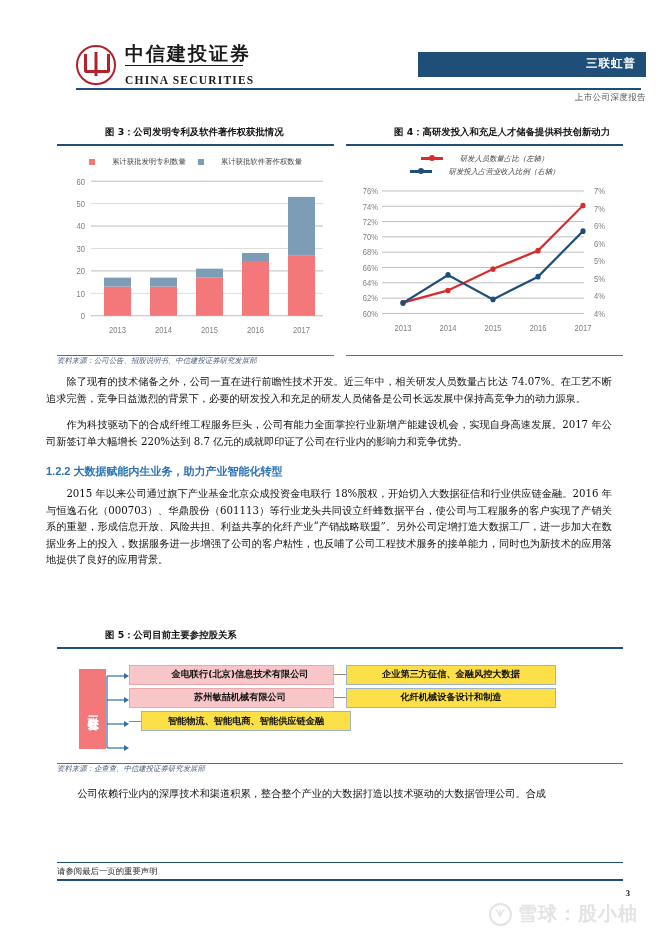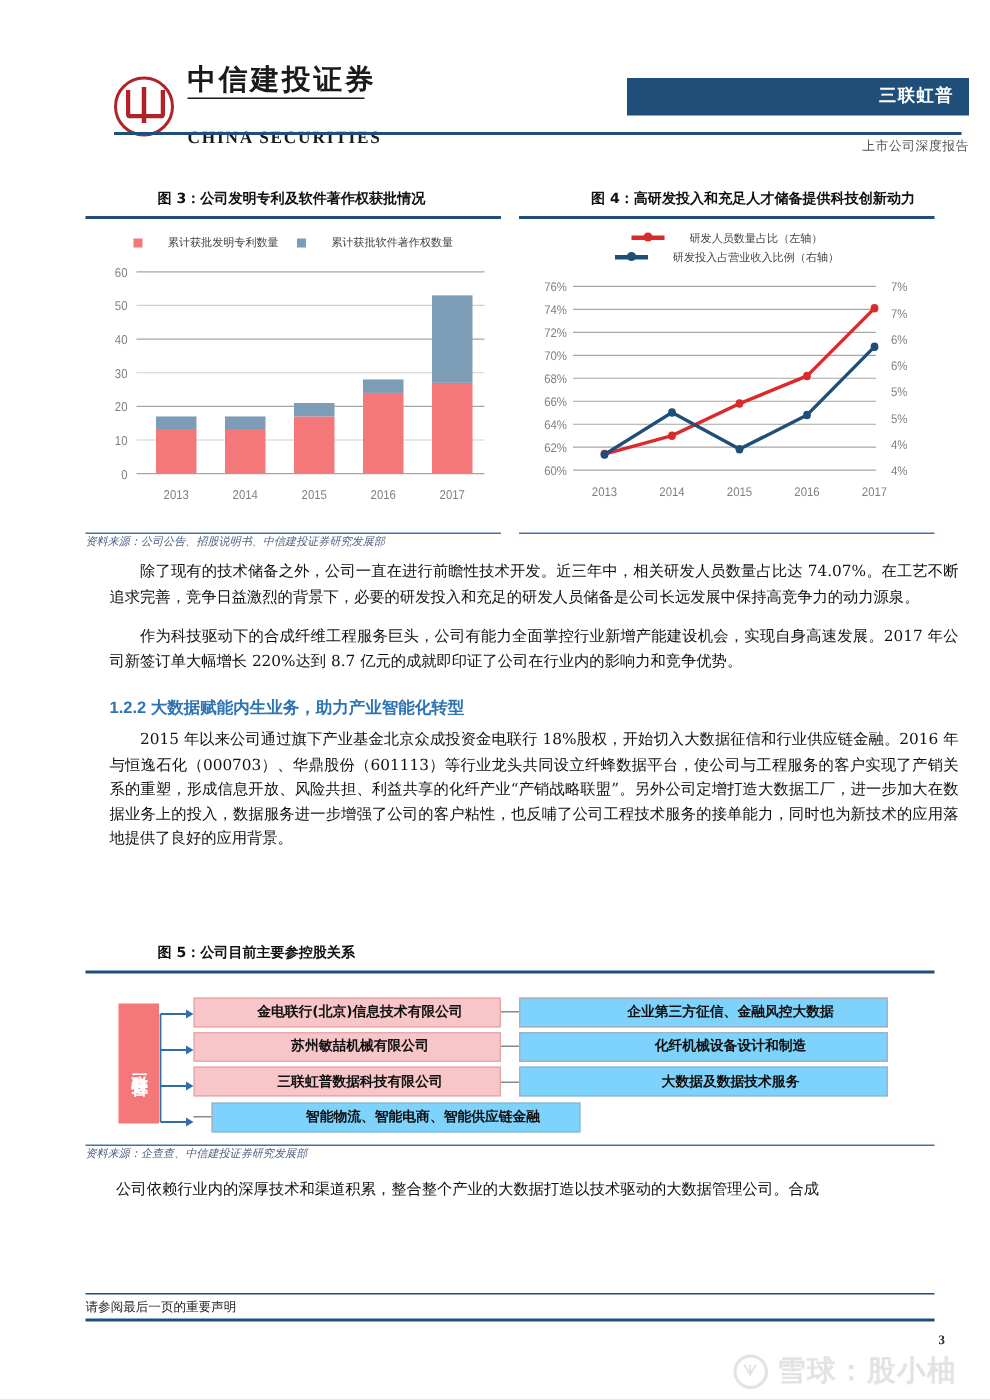--- a/index.html
+++ b/index.html
@@ -14,21 +14,21 @@
   .logo-mark{width:36px;height:36px;border-radius:50%;background:#ffffff;border:2.6px solid #b0232a;position:relative;}
   .logo-mark::before{
     content:"";position:absolute;left:50%;top:5px;transform:translateX(-50%);
     width:3px;height:24px;background:#b0232a;
   }
   .logo-mark::after{
     content:"";position:absolute;left:5.5px;top:7px;width:20px;height:16px;
     border:3px solid #b0232a;border-top:none;border-radius:0 0 3px 3px;
   }
   .logo-txt-cn{font-family:"DejaVu Sans","Liberation Sans",sans-serif;font-weight:bold;font-size:19px;color:#1a1a1a;letter-spacing:2px;line-height:1.05;}
-  .logo-txt-en{font-family:"Liberation Serif",serif;font-weight:bold;font-size:11.5px;color:#1a1a1a;letter-spacing:1.2px;margin-top:20px;}
+  .logo-txt-en{font-family:"Liberation Serif",serif;font-weight:bold;font-size:11.5px;color:#1a1a1a;letter-spacing:1.2px;margin-top:8px;}
   .logo-underline{height:1.4px;background:#1a1a1a;margin-top:1px;width:118px;}
   .hdr-badge{
     position:absolute;right:30px;top:52px;width:228px;height:25px;background:#1f4e79;
   }
   .hdr-badge span{
     position:absolute;right:10px;top:4px;color:#ffffff;font-size:11.5px;font-weight:bold;
     font-family:"DejaVu Sans","Liberation Sans",sans-serif;letter-spacing:1px;
   }
   .hdr-rule{position:absolute;left:60px;top:88px;width:565px;height:1.6px;background:#1f4e79;}
   .hdr-sub{
@@ -46,21 +46,21 @@
   .legend{display:flex;justify-content:center;gap:12px;padding-top:11px;}
   .lg-item{display:flex;align-items:center;gap:17px;font-size:7.4px;color:#444;}
   .lg-sq{width:6px;height:6px;}
   .lg-line{width:22px;height:2.4px;position:relative;}
   .lg-line::after{content:"";position:absolute;left:8px;top:-2px;width:6px;height:6px;border-radius:50%;background:inherit;}
   .plot{position:absolute;left:0;top:0;width:100%;height:100%;}
   .axlabel{font-size:7.6px;fill:#7f7f7f;font-family:"Liberation Sans",sans-serif;}
   .gridline{stroke:#a6a6a6;stroke-width:.7;}
   .gridline.light{stroke:#d0d0d0;}
   
-  .body{position:absolute;left:73px;top:374px;width:566px;}
+  .body{position:absolute;left:46px;top:374px;width:566px;}
   p.para{
     margin:0 0 0 0;font-size:10.2px;line-height:1.62;color:#111;text-align:justify;
     text-indent:2em;font-family:"DejaVu Serif","Liberation Serif",serif;
   }
   .sec-h{
     font-family:Liberation Sans, sans-serif;font-weight:bold;
     font-size:11px;color:#2e74b5;margin:14px 0 7px 0;
   }
   
   .fig5{position:absolute;left:57px;top:629px;width:566px;}
@@ -74,23 +74,23 @@
   .org-root span{writing-mode:vertical-rl;text-orientation:upright;letter-spacing:1px;}
   .org-rows{position:absolute;left:72px;top:10px;width:490px;}
   .org-row{display:flex;align-items:center;height:20px;margin-bottom:3.4px;}
   .org-pink{
     width:186px;height:18px;background:#f8c6c8;border:.8px solid #e9a9ab;
     display:flex;align-items:center;justify-content:center;
     font-family:"DejaVu Sans","Liberation Sans",sans-serif;font-size:9.2px;color:#111;font-weight:bold;padding-left:17px;
   }
   .org-conn{width:12px;height:1px;background:#8a8a8a;}
   .org-blue{
-    width:208px;height:18px;background:#7dd3fc;border:.8px solid #9fb3c8;
+    width:208px;height:18px;background:#fde047;border:.8px solid #9fb3c8;
     display:flex;align-items:center;justify-content:center;
-    font-family:"DejaVu Sans","Liberation Sans",sans-serif;font-size:9.2px;color:#111;font-weight:bold;padding-left:36px;
+    font-family:"DejaVu Sans","Liberation Sans",sans-serif;font-size:9.2px;color:#111;font-weight:bold;
   }
   .org-tree{position:absolute;left:49px;top:10px;width:24px;height:94px;}
   
   .foot{position:absolute;left:57px;top:862px;width:566px;}
   .foot-rule-top{height:1.2px;background:#1f4e79;}
   .foot-txt{font-size:8.4px;color:#222;padding:3px 0 2px 0;font-family:"DejaVu Sans","Liberation Sans",sans-serif;}
   .foot-rule-bot{height:1.6px;background:#1f4e79;}
   .pageno{position:absolute;right:30px;top:888px;font-size:8.6px;color:#222;font-weight:bold;}
   .watermark{
     position:absolute;right:22px;bottom:6px;display:flex;align-items:center;gap:6px;
@@ -192,21 +192,21 @@
       </div>
 
       <div class="fig-src-rule"></div>
       <div class="fig-src">资料来源：公司公告、招股说明书、中信建投证券研究发展部</div>
     </div>
 
     <div class="fig">
       <div class="fig-title">图 4：高研发投入和充足人才储备提供科技创新动力</div>
       <div class="fig-rule"></div>
 
-      <div class="legend" style="flex-direction:column;align-items:center;gap:3px;padding-top:8px;">
+      <div class="legend" style="flex-direction:column;align-items:center;gap:3px;padding-top:8px;font-style:italic;">
         <div class="lg-item">
           <span class="lg-line" style="background:#d92b2b"></span>
           <span>研发人员数量占比（左轴）</span>
         </div>
         <div class="lg-item">
           <span class="lg-line" style="background:#1f4e79"></span>
           <span>研发投入占营业收入比例（右轴）</span>
         </div>
       </div>
 
@@ -311,25 +311,20 @@
           <div class="org-pink">金电联行(北京)信息技术有限公司</div>
           <div class="org-conn"></div>
           <div class="org-blue">企业第三方征信、金融风控大数据</div>
         </div>
         <div class="org-row">
           <div class="org-pink">苏州敏喆机械有限公司</div>
           <div class="org-conn"></div>
           <div class="org-blue">化纤机械设备设计和制造</div>
         </div>
         <div class="org-row">
-          <div class="org-pink">三联虹普数据科技有限公司</div>
-          <div class="org-conn"></div>
-          <div class="org-blue">大数据及数据技术服务</div>
-        </div>
-        <div class="org-row">
           <div class="org-conn"></div>
           <div class="org-blue">智能物流、智能电商、智能供应链金融</div>
         </div>
       </div>
     </div>
 
     <div class="fig-src-rule"></div>
     <div class="fig-src">资料来源：企查查、中信建投证券研究发展部</div>
 
     <p class="para" style="margin-top:12px">公司依赖行业内的深厚技术和渠道积累，整合整个产业的大数据打造以技术驱动的大数据管理公司。合成</p>

